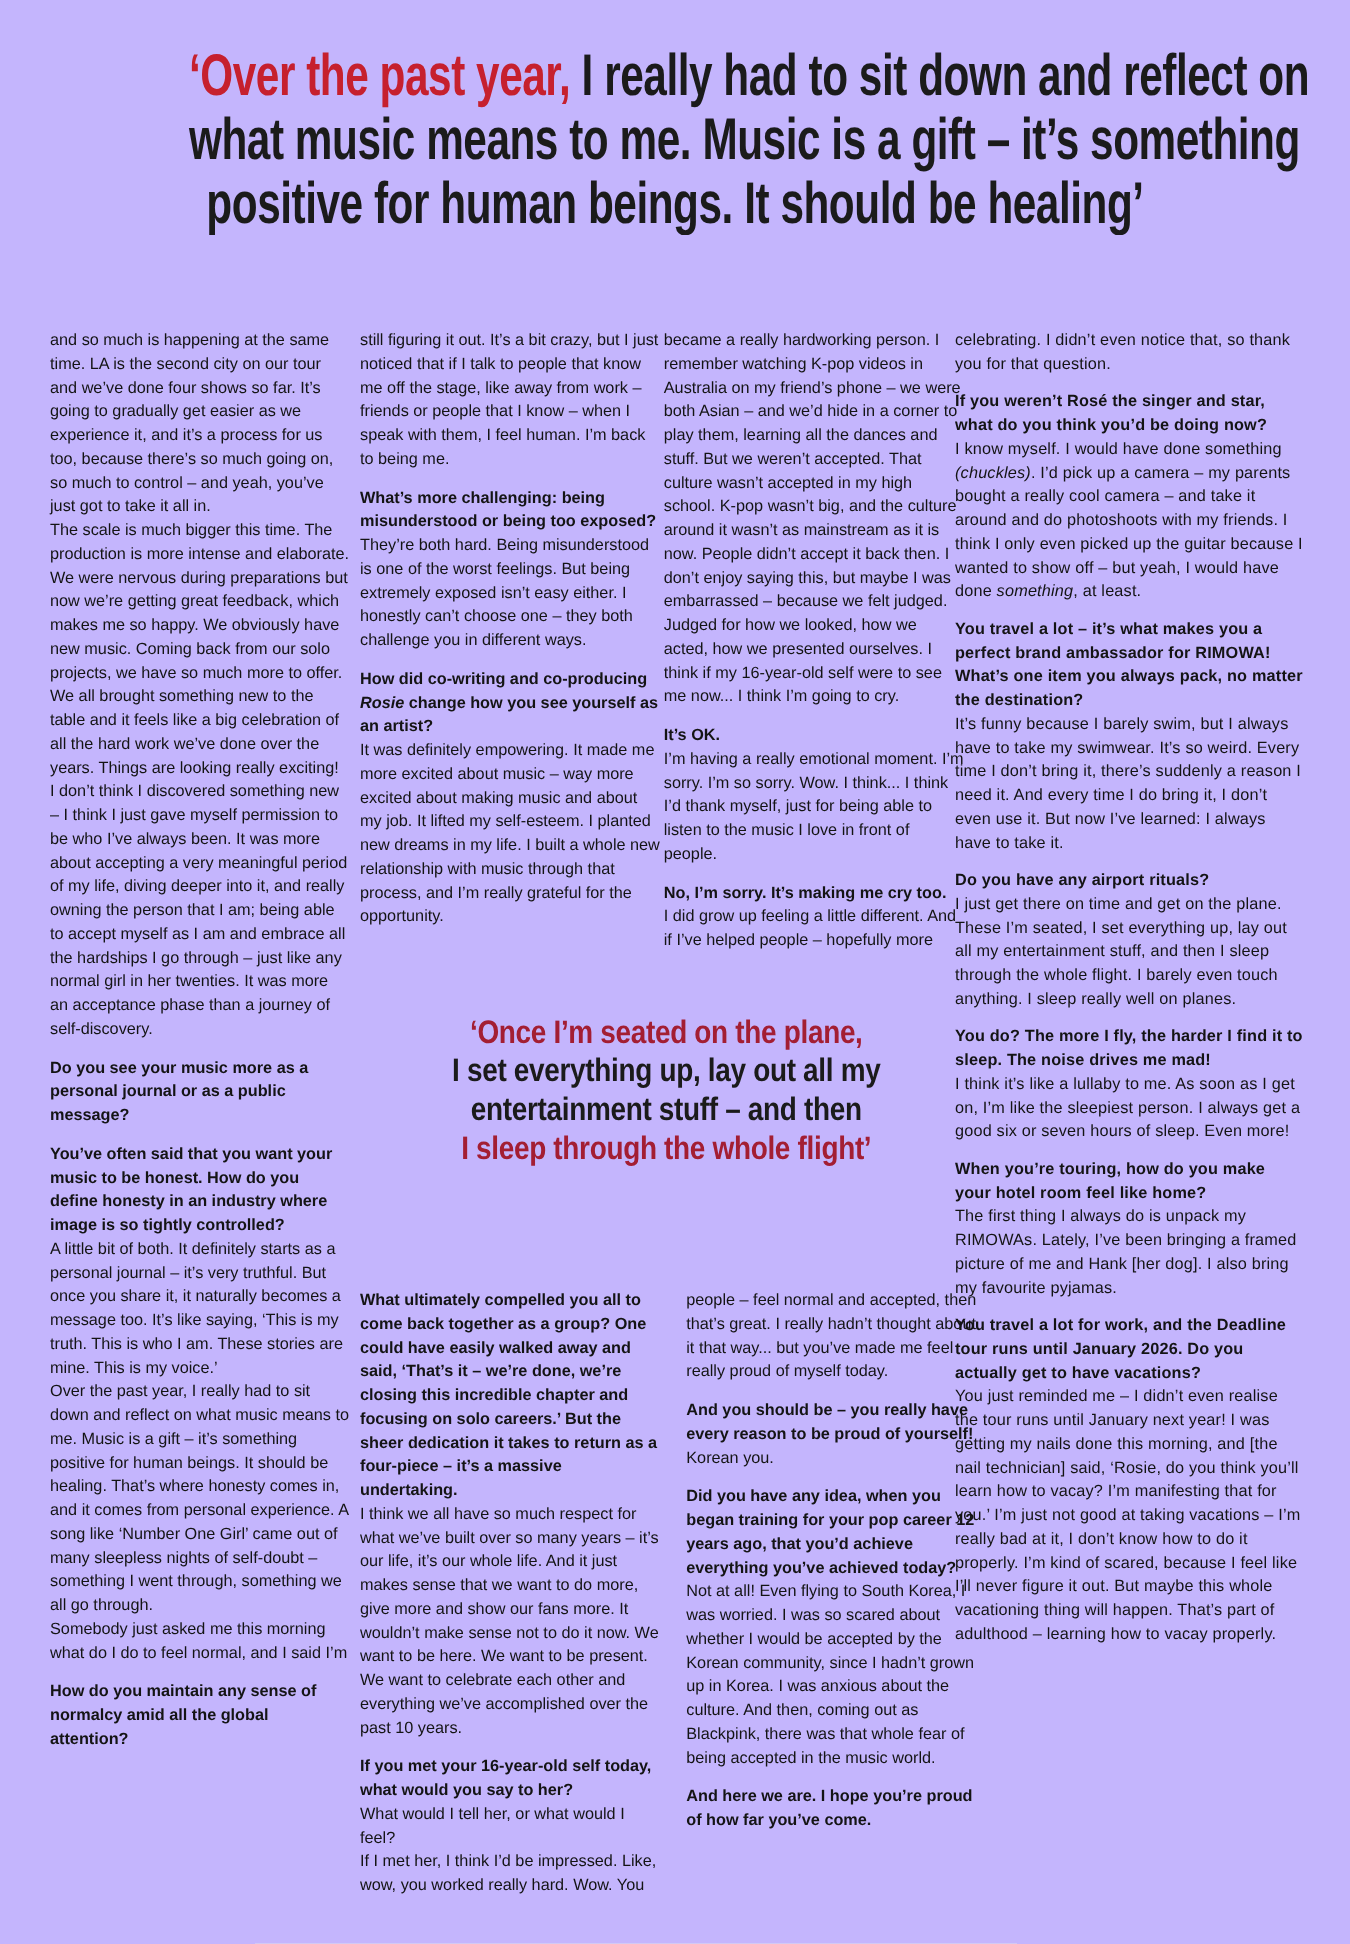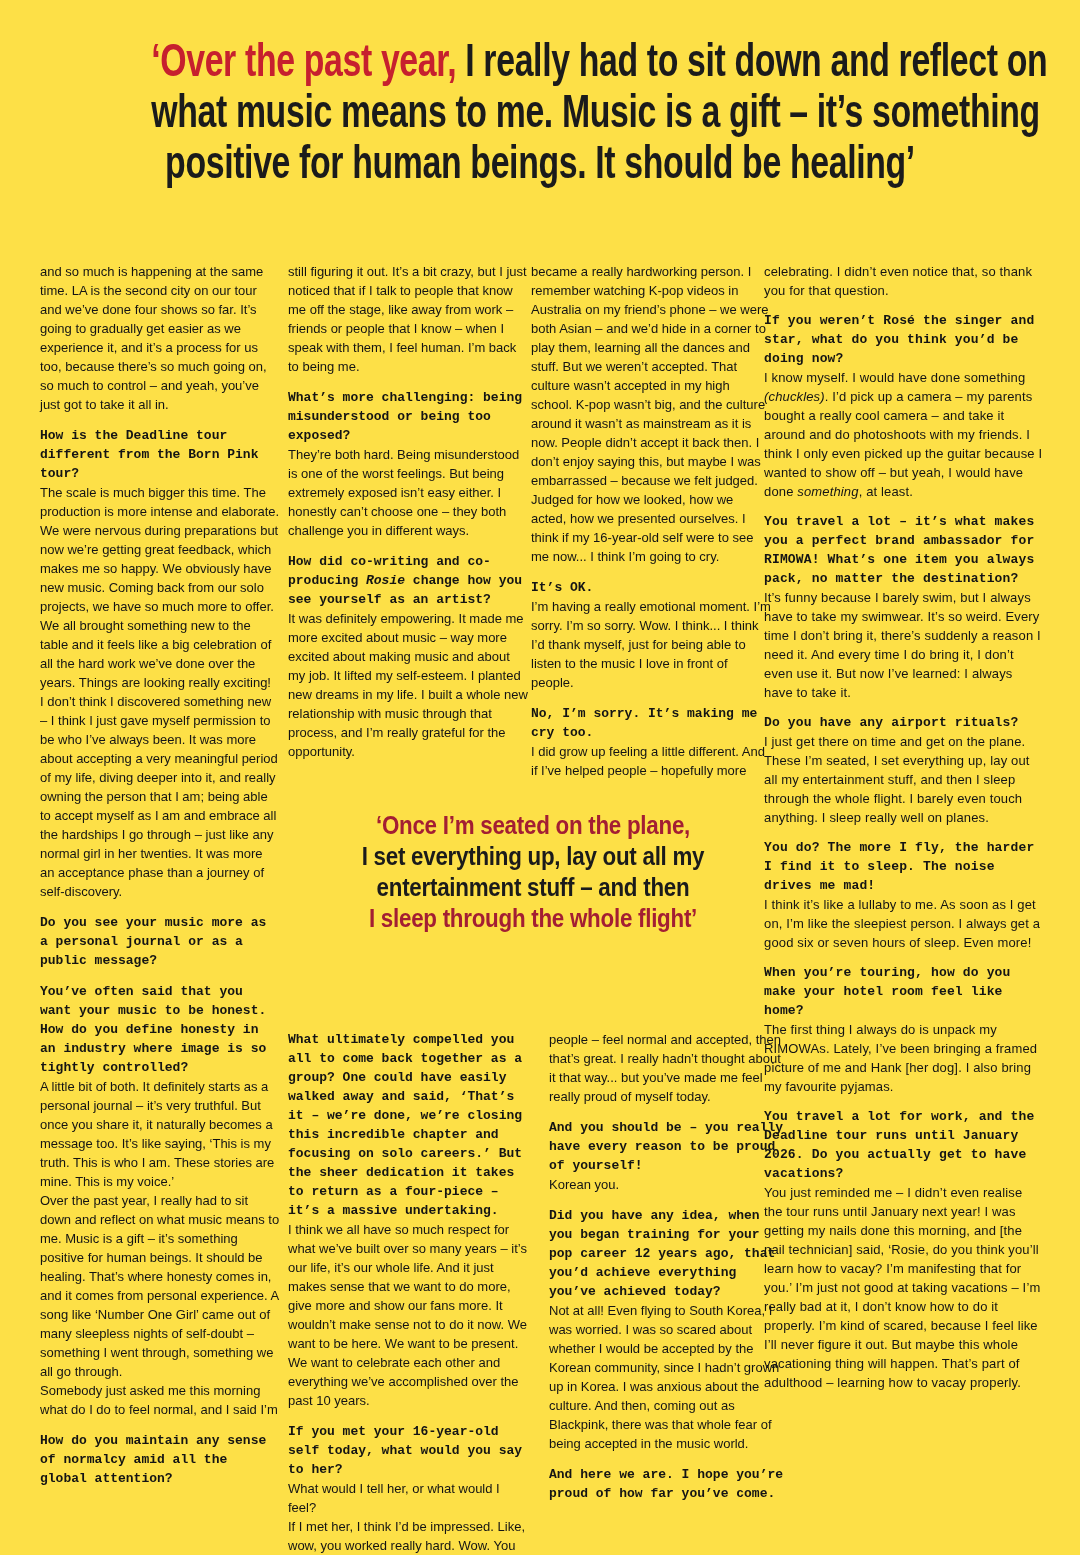--- a/index.html
+++ b/index.html
@@ -1,19 +1,19 @@
 <!DOCTYPE html>
 <html><head>
 <meta charset="utf-8">
 <style>
   html,body{margin:0;padding:0;background:#e8e8e6;}
   .page{
     position:relative;
     width:1080px;height:1555px;
-    background:#fde047;
+    background:#c4b5fd;
     font-family:"Liberation Sans", sans-serif;
     color:#161616;
     overflow:hidden;
     margin:0 auto;
   }
   .headline{position:absolute;top:34px;left:0;width:100%;text-align:center;}
   .hl-line{
     white-space:nowrap;
     font-weight:700;
     font-size:47px;
@@ -35,21 +35,21 @@
     color:#1b1b1b;
   }
   .col{
     position:absolute;
     font-size:13px;
     line-height:19px;
     text-align:left;
     color:#141414;
   }
   .col .block{margin:0;}
-  .col .q{font-weight:700;font-family:Liberation Mono, monospace;}
+  .col .q{font-weight:700;}
   .col .block + .q{margin-top:12px;}
   .col1{top:262px;left:40px;width:240px;}
   .col2-top{top:262px;left:288px;width:240px;}
   .col2-bottom{top:1030px;left:288px;width:240px;}
   .col3-top{top:262px;left:531px;width:240px;}
   .col3-bottom{top:1030px;left:549px;width:240px;}
   .col4{top:262px;left:764px;width:280px;letter-spacing:0.15px;line-height:19px;}
   .col4 .block + .q{margin-top:11px;}
 </style>
 </head>
@@ -57,21 +57,20 @@
 
 <div class="page">
   <div class="headline">
       <div class="hl-line"><span style="color: rgb(198, 32, 46);">‘Over the past year, </span><span>I really had to sit down and reflect on</span></div>
       <div class="hl-line"><span>what music means to me. Music is a gift – it’s something</span></div>
       <div class="hl-line"><span>positive for human beings. It should be healing’</span></div>
     </div>
 
   <div class="col col1">
       <div class="block p"><span>and so much is happening at the same time. LA is the second city on our tour and we’ve done four shows so far. It’s going to gradually get easier as we experience it, and it’s a process for us too, because there’s so much going on, so much to control – and yeah, you’ve just got to take it all in.</span></div>
-      <div class="block q"><span>How is the Deadline tour different from the Born Pink tour?</span></div>
       <div class="block a"><span>The scale is much bigger this time. The production is more intense and elaborate. We were nervous during preparations but now we’re getting great feedback, which makes me so happy. We obviously have new music. Coming back from our solo projects, we have so much more to offer. We all brought something new to the table and it feels like a big celebration of all the hard work we’ve done over the years. Things are looking really exciting!</span></div>
       <div class="block a"><span>I don’t think I discovered something new – I think I just gave myself permission to be who I’ve always been. It was more about accepting a very meaningful period of my life, diving deeper into it, and really owning the person that I am; being able to accept myself as I am and embrace all the hardships I go through – just like any normal girl in her twenties. It was more an acceptance phase than a journey of self-discovery.</span></div>
       <div class="block q"><span>Do you see your music more as a personal journal or as a public message?</span></div>
       <div class="block q"><span>You’ve often said that you want your music to be honest. How do you define honesty in an industry where image is so tightly controlled?</span></div>
       <div class="block a"><span>A little bit of both. It definitely starts as a personal journal – it’s very truthful. But once you share it, it naturally becomes a message too. It’s like saying, ‘This is my truth. This is who I am. These stories are mine. This is my voice.’</span></div>
       <div class="block a"><span>Over the past year, I really had to sit down and reflect on what music means to me. Music is a gift – it’s something positive for human beings. It should be healing. That’s where honesty comes in, and it comes from personal experience. A song like ‘Number One Girl’ came out of many sleepless nights of self-doubt – something I went through, something we all go through.</span></div>
       <div class="block a"><span>Somebody just asked me this morning what do I do to feel normal, and I said I’m</span></div>
       <div class="block q"><span>How do you maintain any sense of normalcy amid all the global attention?</span></div>
     </div>
   <div class="col col2-top">

